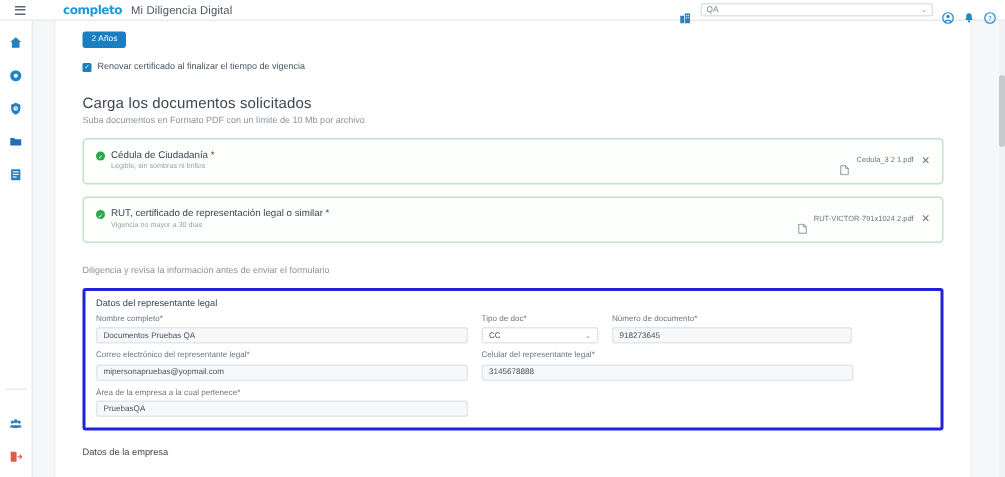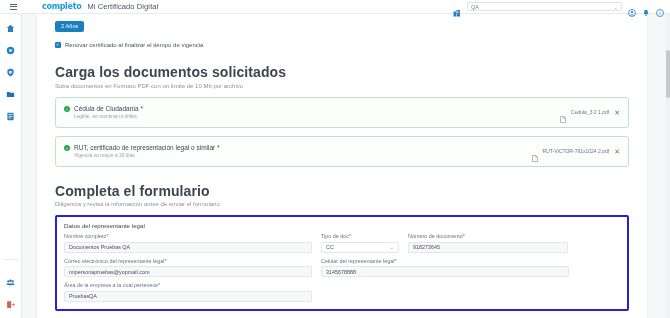--- a/index.html
+++ b/index.html
@@ -69,21 +69,21 @@
   .checkrow { display:flex; align-items:center; gap:4px; margin-top:10px; }
   .cbox {
     width:6px; height:6px; background:#1a7fc1; border-radius:1px;
     display:flex; align-items:center; justify-content:center;
     color:#fff; font-size:4.5px; line-height:1;
   }
   .checkrow .lbl { font-size:6px; color:#4a5560; }
 
   
   .sec { margin-top:16px; }
-  .sec h2 { font-size:14px; font-weight:700; color:#3c4650; letter-spacing:.1px; }
+  .sec h2 { font-size:10px; font-weight:400; color:#3c4650; letter-spacing:.1px; }
   .sec p.sub { font-size:6px; color:#8b939b; margin-top:2.5px; }
 
   
   .upcard {
     margin-top:8px; border:1px solid #bfe3c8; border-radius:3px;
     background:#fdfffd; height:31px; display:flex; align-items:center;
     padding:0 8px;
   }
   .upcard-left { display:flex; align-items:flex-start; gap:4px; }
   .check-circle {
@@ -127,21 +127,21 @@
 
 <div class="app">
 
   <div class="topbar">
     <div class="hamburger">
       <span></span>
         <span></span>
         <span></span>
     </div>
     <div class="brand-logo">completo</div>
-    <div class="brand-title">Mi Certificado Digital</div>
+    <div class="brand-title">Mi Diligencia Digital</div>
 
     <div class="topbar-right">
       <span class="tb-icon">
         <svg viewBox="0 0 16 16" width="8" height="8">
             <rect x="1" y="5" width="5" height="10" fill="#2a7fbf"></rect>
             <rect x="7" y="2" width="7" height="13" fill="#2a7fbf"></rect>
             <rect x="8.5" y="4" width="1.5" height="1.5" fill="#fff"></rect>
             <rect x="11" y="4" width="1.5" height="1.5" fill="#fff"></rect>
             <rect x="8.5" y="7" width="1.5" height="1.5" fill="#fff"></rect>
             <rect x="11" y="7" width="1.5" height="1.5" fill="#fff"></rect>
@@ -276,21 +276,20 @@
                 </svg>
             </span>
             <span class="file-name">RUT-VICTOR-791x1024 2.pdf</span>
             <span class="x-btn">✕</span>
           </div>
         </div>
       </div>
 
       
       <div class="sec">
-        <h2>Completa el formulario</h2>
         <p class="sub">Diligencia y revisa la información antes de enviar el formulario</p>
 
         <div class="formbox">
           <div class="grp-title">Datos del representante legal</div>
 
           <div class="row">
             <div class="field w-nombre">
               <label>Nombre completo*</label>
               <div class="inp">Documentos Pruebas QA</div>
             </div>

